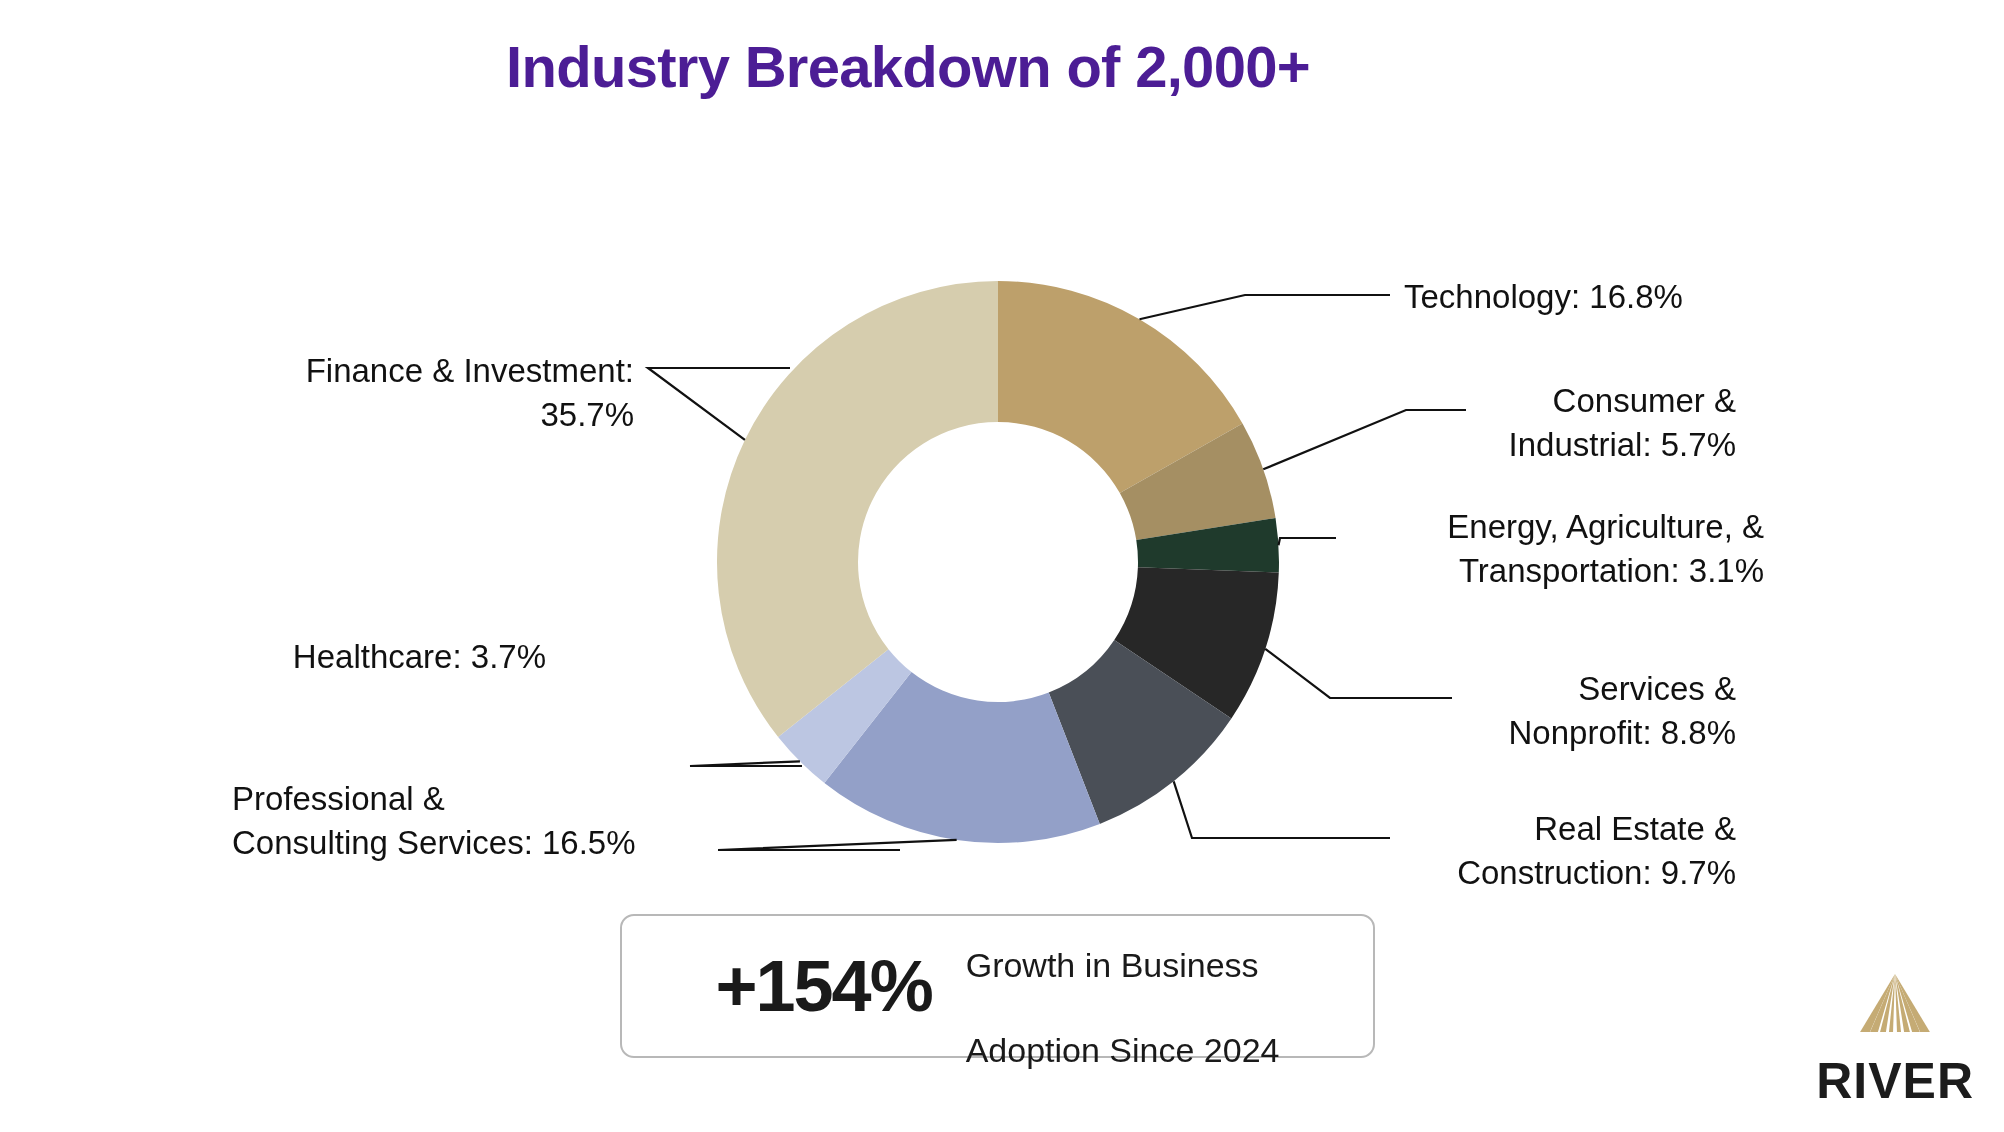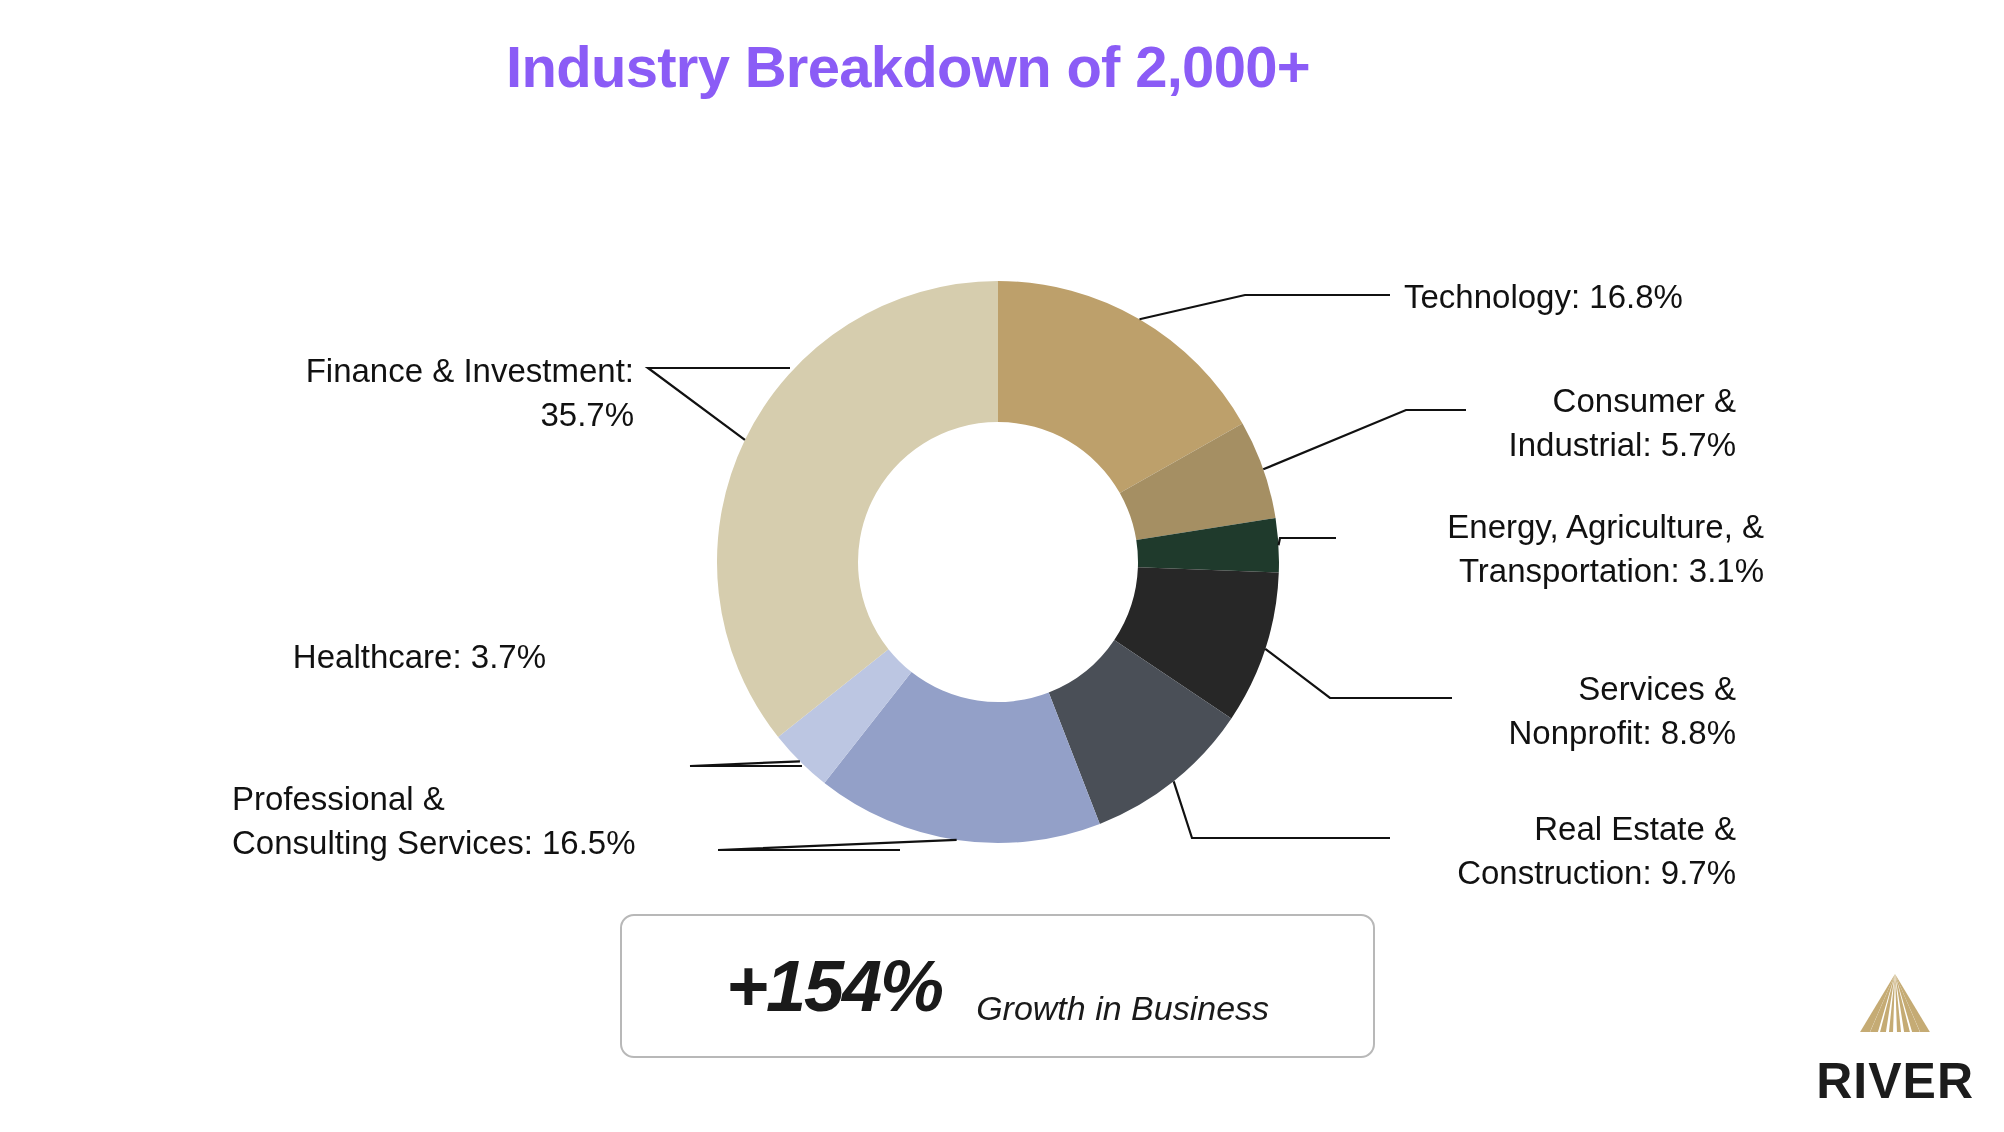--- a/index.html
+++ b/index.html
@@ -20,21 +20,21 @@
   #chart-title {
     position: absolute;
     top: 34px;
     left: 0;
     width: 1816px;
     text-align: center;
     font-size: 58px;
     font-weight: bold;
     line-height: 1.15;
     letter-spacing: -0.7px;
-    color: #8b5cf6;
+    color: #4c1d95;
   }
   #chart-title .title-line { display: block; }
 
   #donut-svg {
     position: absolute;
     top: 0;
     left: 0;
     width: 2004px;
     height: 1132px;
   }
@@ -57,21 +57,20 @@
     width: 755px;
     height: 144px;
     box-sizing: border-box;
     border: 2px solid #b8b8b8;
     border-radius: 14px;
     background: #ffffff;
     display: flex;
     align-items: center;
     justify-content: center;
     gap: 34px;
-    font-style: italic;
   }
   #stat-value {
     font-size: 72px;
     font-weight: bold;
     color: #1a1a1a;
     letter-spacing: -2px;
     line-height: 1;
     white-space: nowrap;
   }
   #stat-caption {
@@ -135,20 +134,21 @@
       <text x="232" y="810" class="slice-label" text-anchor="start"><tspan x="232">Professional &amp;</tspan><tspan x="232" dy="44">Consulting Services: 16.5%</tspan></text>
       <text x="546" y="668" class="slice-label" text-anchor="end"><tspan x="546">Healthcare: 3.7%</tspan></text>
       <text x="634" y="382" class="slice-label" text-anchor="end"><tspan x="634">Finance &amp; Investment:</tspan><tspan x="634" dy="44">35.7%</tspan></text>
     </g>
 </svg>
 
 <div id="stat-box">
   <div id="stat-value">+154%</div>
   <div id="stat-caption">
     <span>Growth in Business</span>
+    <span>Adoption Since 2024</span>
   </div>
 </div>
 
 <div id="brand-logo">
   <svg width="74" height="66" viewBox="0 0 74 66">
     <g id="river-mark" fill="#c5ab74">
         <path d="M 37 4 L 2.0999999999999996 62 L 11.9 62 Z"></path>
         <path d="M 37 4 L 12.09 62 L 19.91 62 Z"></path>
         <path d="M 37 4 L 22.08 62 L 27.92 62 Z"></path>
         <path d="M 37 4 L 30.96 62 L 35.04 62 Z"></path>

